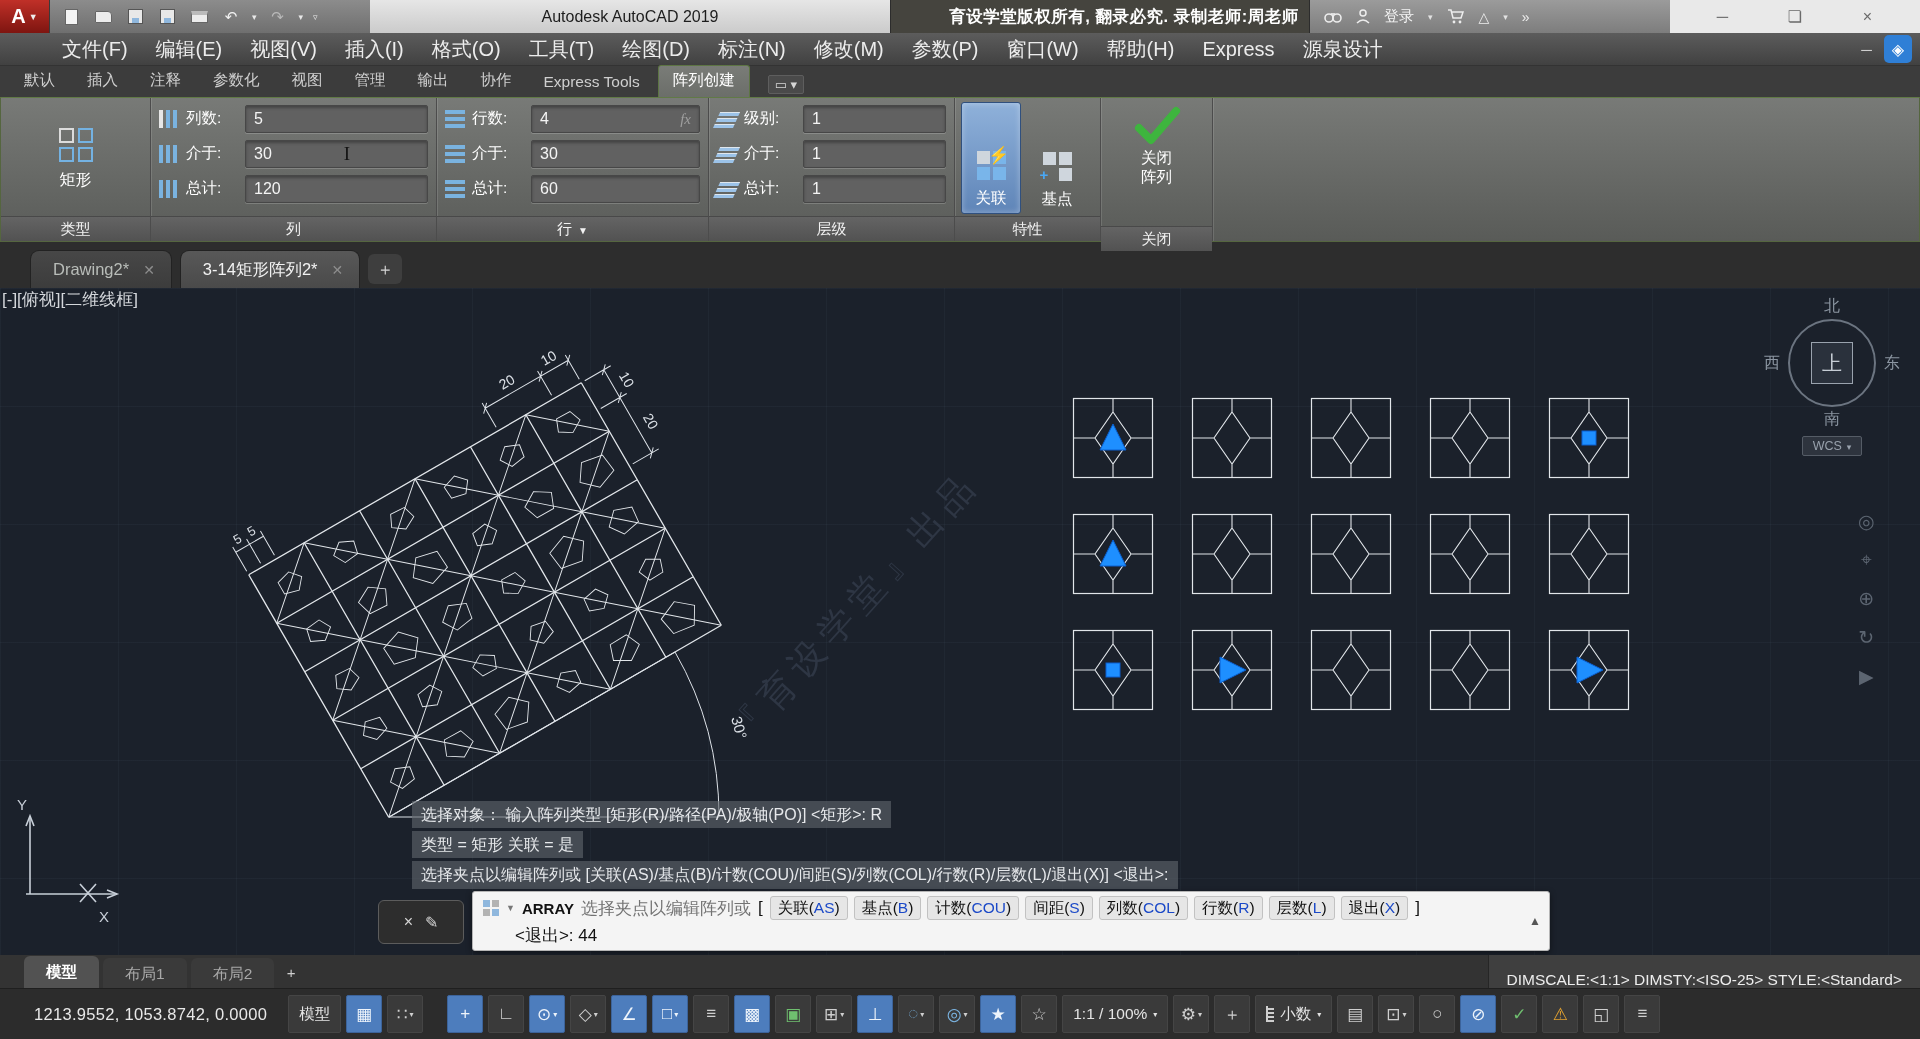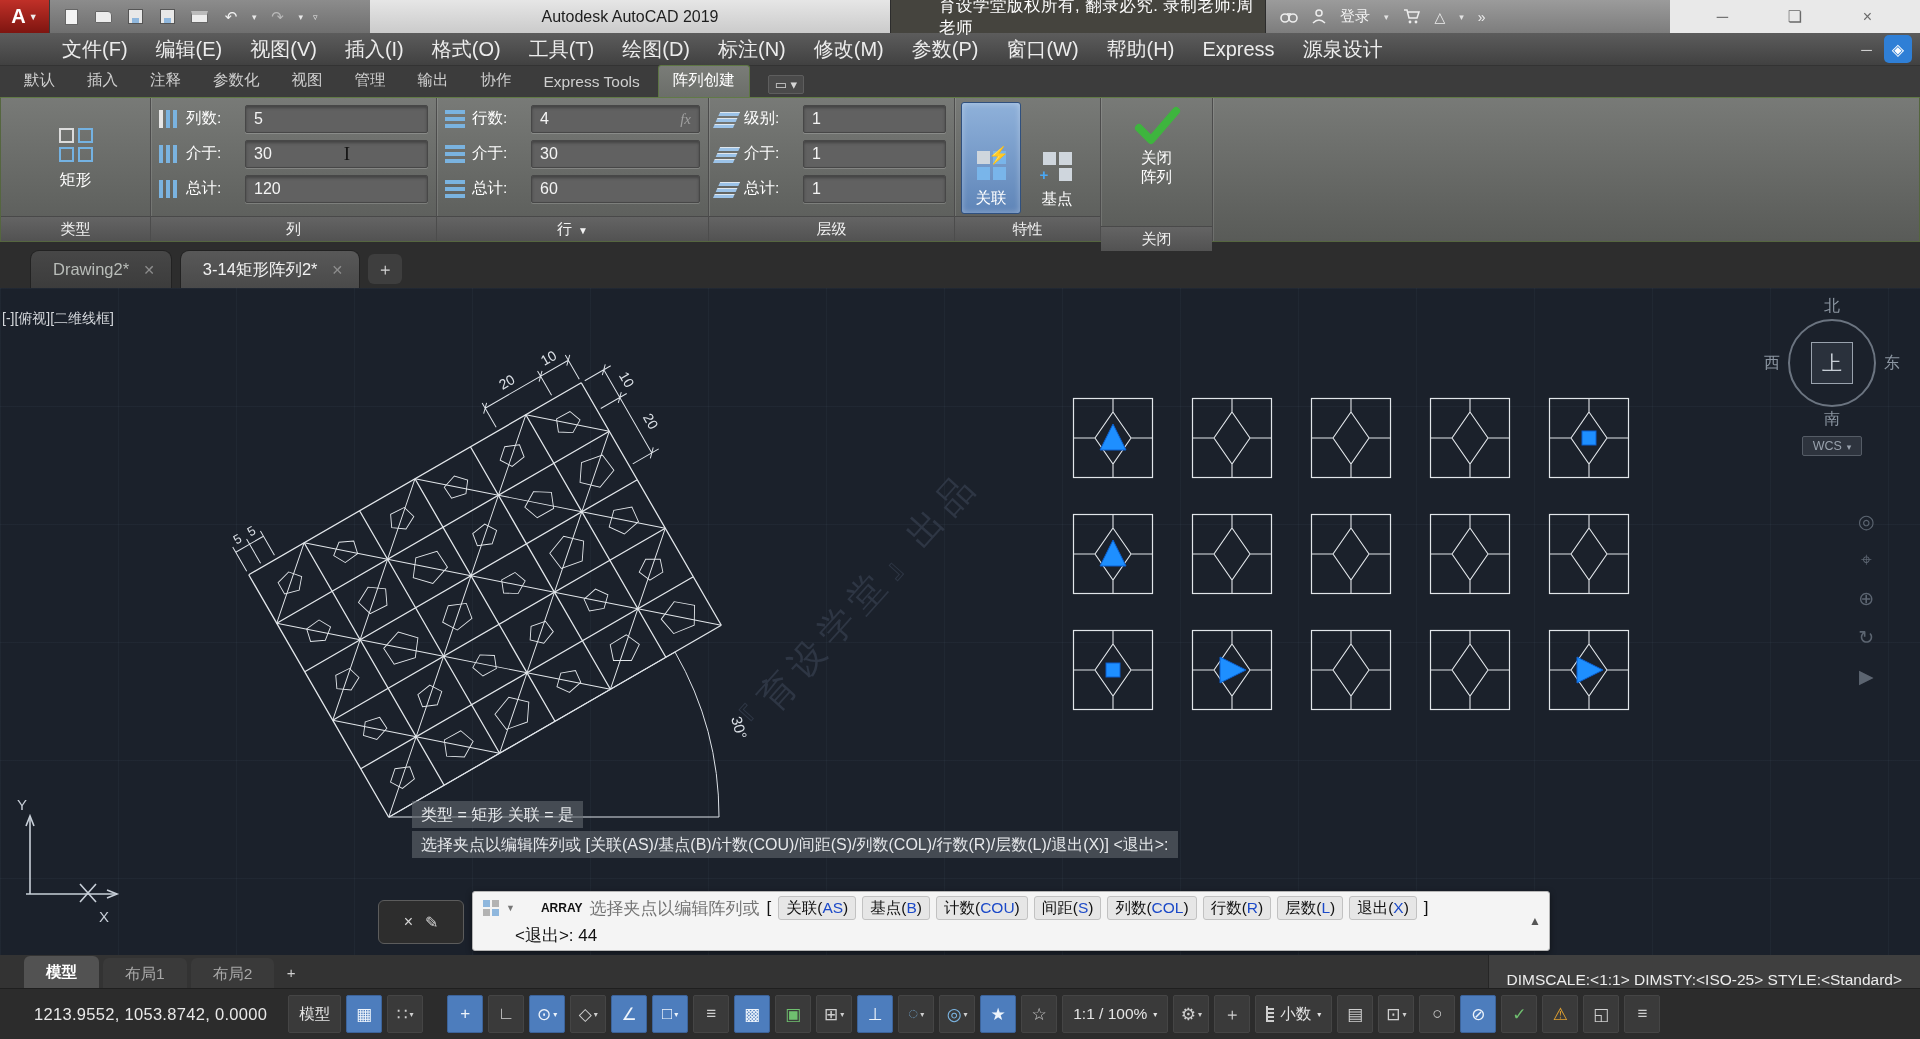--- a/index.html
+++ b/index.html
@@ -13,21 +13,21 @@
   .qat { width:320px; display:flex; align-items:center; gap:10px; padding:0 10px; }
   .qat-ico { width:22px; height:20px; display:flex; align-items:center; justify-content:center; color:#f2f2f2; font-size:15px; }
   .qat-ico.dim { color:#b9b9b9; }
   .qat-caret { color:#e8e8e8; font-size:9px; }
   .page-ic { width:13px; height:16px; background:#f4f4f4; border:1px solid #666; }
   .folder-ic { width:17px; height:12px; background:#ececec; border:1px solid #666; border-radius:1px 4px 1px 1px; }
   .disk-ic { width:15px; height:15px; background:#e8e8e8; border:1px solid #555; }
   .disk-ic i { display:block; width:7px; height:5px; background:#8fb7dd; margin:8px auto 0; }
   .print-ic { width:17px; height:12px; background:#ececec; border:1px solid #666; border-top:4px solid #bbb; }
   .title-light { width:520px; background:linear-gradient(#e6e6e6,#cbcbcb); display:flex; align-items:center; justify-content:center; color:#1d1d1d; font-size:16px; }
-  .wm-box { width:376px; background:#45443e; display:flex; align-items:center; justify-content:center; color:#fff; font-weight:normal; font-size:16.5px; letter-spacing:.5px; border-left:1px solid #2c2c2c; border-right:1px solid #2c2c2c;padding-left:48px; }
+  .wm-box { width:420px; background:#45443e; display:flex; align-items:center; justify-content:center; color:#fff; font-weight:bold; font-size:16.5px; letter-spacing:.5px; border-left:1px solid #2c2c2c; border-right:1px solid #2c2c2c;padding-left:48px; }
   .tb-icons { flex:1; display:flex; align-items:center; gap:14px; padding:0 14px; background:linear-gradient(#9b9b9b,#7d7d7d); }
   .tb-ic { color:#ededed; font-size:14px; display:flex; align-items:center; gap:4px; }
   .login-lbl { color:#f4f4f4; font-size:15px; }
   .tiny-caret { font-size:9px; color:#e2e2e2; }
   .win-btns { width:250px; background:#e9e9e9; display:flex; align-items:center; justify-content:space-evenly; color:#6a6a6a; font-size:16px; }
   .win-btns span { width:40px; text-align:center; }
 
   
   .menubar { display:flex; align-items:center; height:33px; background:linear-gradient(#5c5c5c,#414141); border-bottom:1px solid #333; padding-left:48px; }
   .menu-item { padding:0 14px; color:#ececec; font-size:20px; line-height:33px; }
@@ -78,40 +78,40 @@
   .ftabs { height:46px; background:#2d2d2d; display:flex; align-items:flex-end; padding:6px 6px 0 30px; gap:8px; }
   .ftab { display:flex; align-items:center; gap:14px; height:38px; padding:0 16px 0 22px; background:linear-gradient(#474747,#3c3c3c); border:1px solid #222; border-bottom:none; border-radius:9px 9px 0 0; color:#b9bdb9; font-size:16.5px; }
   .ftab.active { background:linear-gradient(#585858,#4a4a4a); color:#f2f2f2; }
   .ftab-close { color:#8e8e8e; font-size:14px; }
   .ftab-new { width:34px; height:30px; margin-bottom:4px; background:#3e3e3e; border-radius:6px; color:#d5d5d5; font-size:17px; display:flex; align-items:center; justify-content:center; }
 
   
   .drawing { position:relative; height:667px; background-color:#1b212b;
     background-image:linear-gradient(rgba(125,145,175,.06) 1px, rgba(0,0,0,0) 1px),linear-gradient(90deg, rgba(125,145,175,.06) 1px, rgba(0,0,0,0) 1px);
     background-size:118px 118px; overflow:hidden; }
-  .vp-label { position:absolute; left:2px; top:22px; color:#d4d7db; font-size:14px; }
+  .vp-label { position:absolute; left:2px; top:0; color:#d4d7db; font-size:17px; }
   .viewcube { position:absolute; left:1752px; top:8px; width:160px; text-align:center; color:#8b95a1; font-size:16px; }
   .vc-row { display:flex; align-items:center; justify-content:center; gap:8px; margin:2px 0; }
   .vc-circle { width:88px; height:88px; border:2px solid #6b7480; border-radius:50%; background:rgba(28,34,44,.25); display:flex; align-items:center; justify-content:center; }
   .vc-top { width:42px; height:42px; border:1.5px solid #9aa3ae; background:#2a313c; color:#c6cdd5; font-size:20px; line-height:40px; }
   .wcs-btn { display:inline-block; margin-top:6px; background:#2e343e; border:1px solid #555c66; border-radius:2px; color:#98a1ac; font-size:12.5px; padding:2px 10px; }
   .wcs-btn .caret { font-size:9px; margin-left:5px; }
   .navbar { position:absolute; left:1858px; top:222px; display:flex; flex-direction:column; gap:16px; color:#5c6571; font-size:19px; text-align:center; }
 
   
   .cmd-history { position:absolute; left:412px; top:513px; }
   .hl { width:max-content; background:rgba(96,101,108,.62); color:#e6e8eb; font-size:16px; line-height:1.45; padding:2px 9px; margin-bottom:3px; }
   .cmd-box { position:absolute; left:378px; top:603px; width:1172px; height:60px; }
   .cb-strip { position:absolute; left:0; top:9px; width:86px; height:44px; background:#2d2d2d; border:1px solid #5c5c5c; border-radius:6px; display:flex; align-items:center; justify-content:center; gap:12px; color:#d8d8d8; font-size:16px; }
   .cb-main { position:absolute; left:94px; top:0; width:1078px; height:60px; background:#f4f4f4; border:1px solid #b5b5b5; border-radius:3px; box-shadow:0 2px 6px rgba(0,0,0,.45); padding:4px 26px 2px 10px; }
   .cb-line1 { display:flex; align-items:center; gap:7px; }
   .cgrid { display:grid; grid-template-columns:7px 7px; grid-template-rows:7px 7px; gap:2px; }
   .cgrid i { background:#8fb7dd; } .cgrid i.g { background:#b3b3b3; }
   .cb-caret { color:#777; font-size:9px; }
-  .cmd-name { font-weight:bold; color:#111; font-size:12px; margin-left:19px; }
+  .cmd-name { font-weight:bold; color:#111; font-size:15px; margin-left:0; }
   .cmd-prompt { color:#737373; font-size:17px; }
   .brk { color:#111; font-size:17px; }
   .pill { background:#e6e6e6; border:1px solid #c2c2c2; border-radius:3px; padding:0 7px; font-size:15.5px; color:#111; line-height:22px; }
   .pill b { font-weight:normal; color:#1b49c8; }
   .cb-line2 { color:#111; font-size:17px; margin-top:4px; padding-left:32px; }
   .cb-up { position:absolute; right:8px; top:22px; color:#555; font-size:12px; }
 
   
   .layoutbar { height:33px; background:#333; display:flex; align-items:stretch; padding-left:22px; }
   .ltab { padding:0 22px; line-height:32px; font-size:15.5px; color:#a8a8a8; background:#3a3a3a; border-radius:6px 6px 0 0; margin:3px 2px 0; }
@@ -501,20 +501,21 @@
 
     <div class="navbar">
       <span>◎</span>
       <span>⌖</span>
       <span>⊕</span>
       <span>↻</span>
       <span>▶</span>
     </div>
 
     <div class="cmd-history">
+      <div class="hl">选择对象：  输入阵列类型 [矩形(R)/路径(PA)/极轴(PO)] &lt;矩形&gt;: R</div>
       <div class="hl">类型 = 矩形  关联 = 是</div>
       <div class="hl">选择夹点以编辑阵列或 [关联(AS)/基点(B)/计数(COU)/间距(S)/列数(COL)/行数(R)/层数(L)/退出(X)] &lt;退出&gt;:</div>
     </div>
 
     <div class="cmd-box">
       <div class="cb-strip">
         <span>×</span>
         <span>✎</span>
       </div>
       <div class="cb-main">

